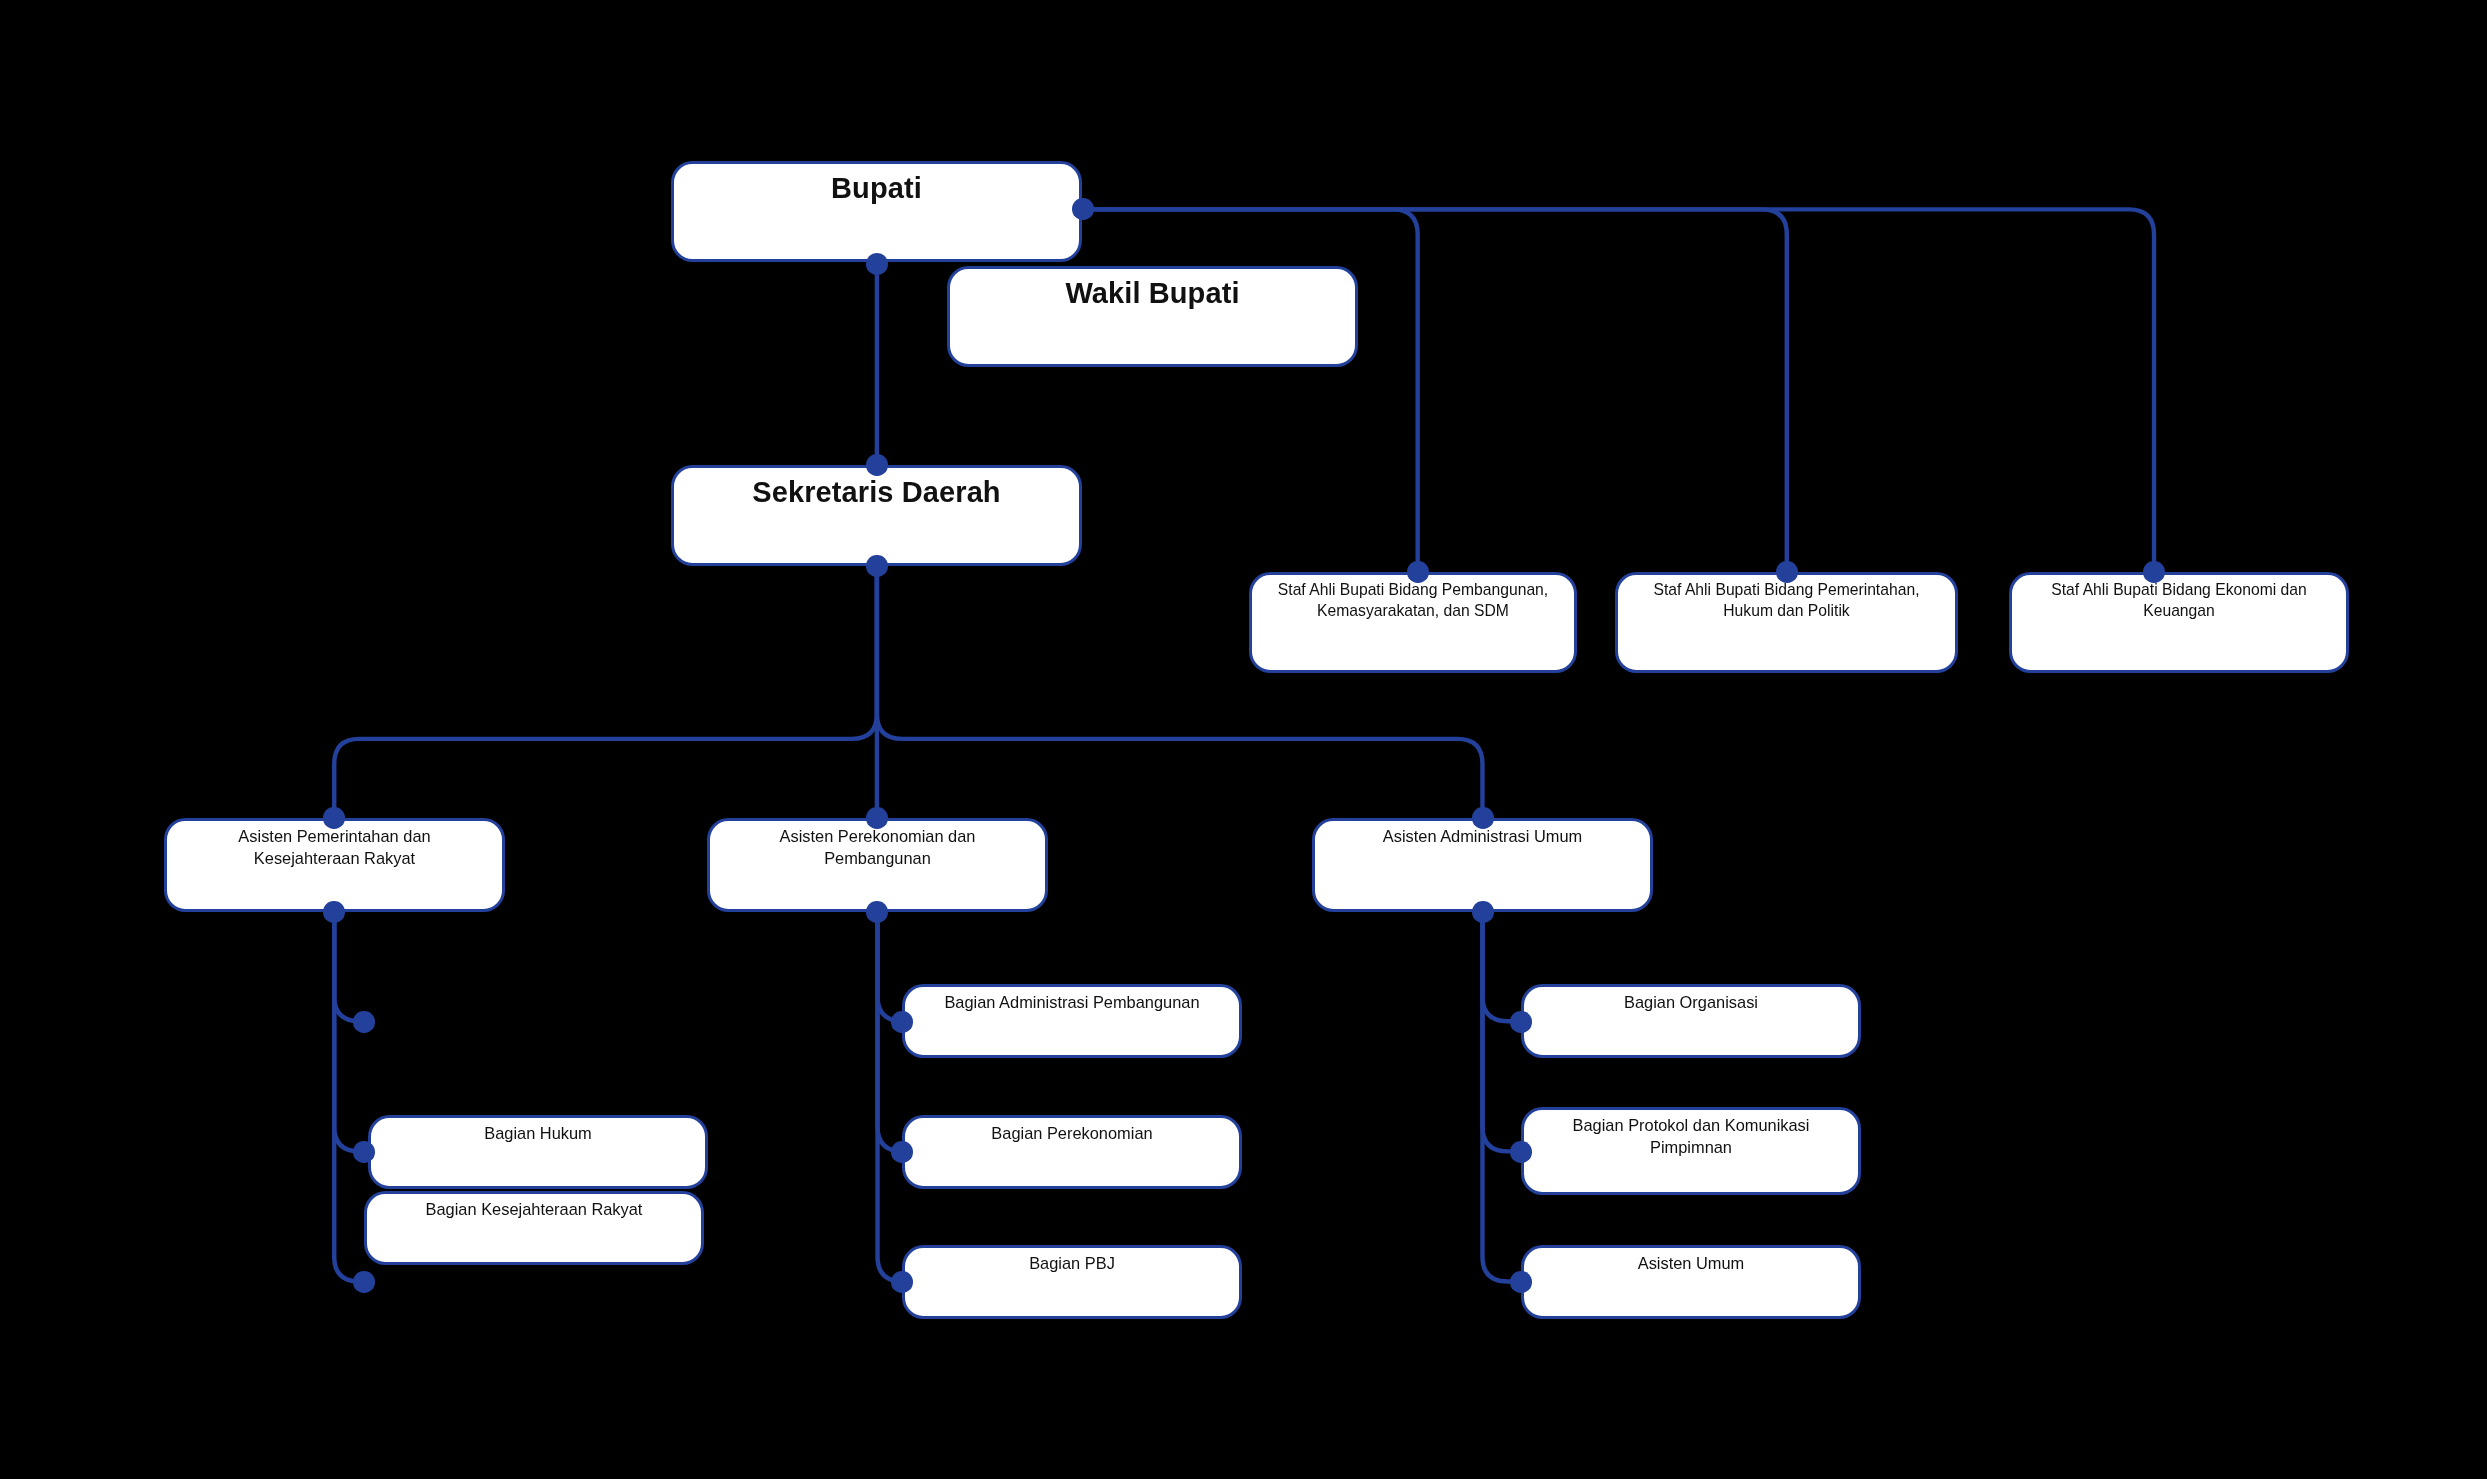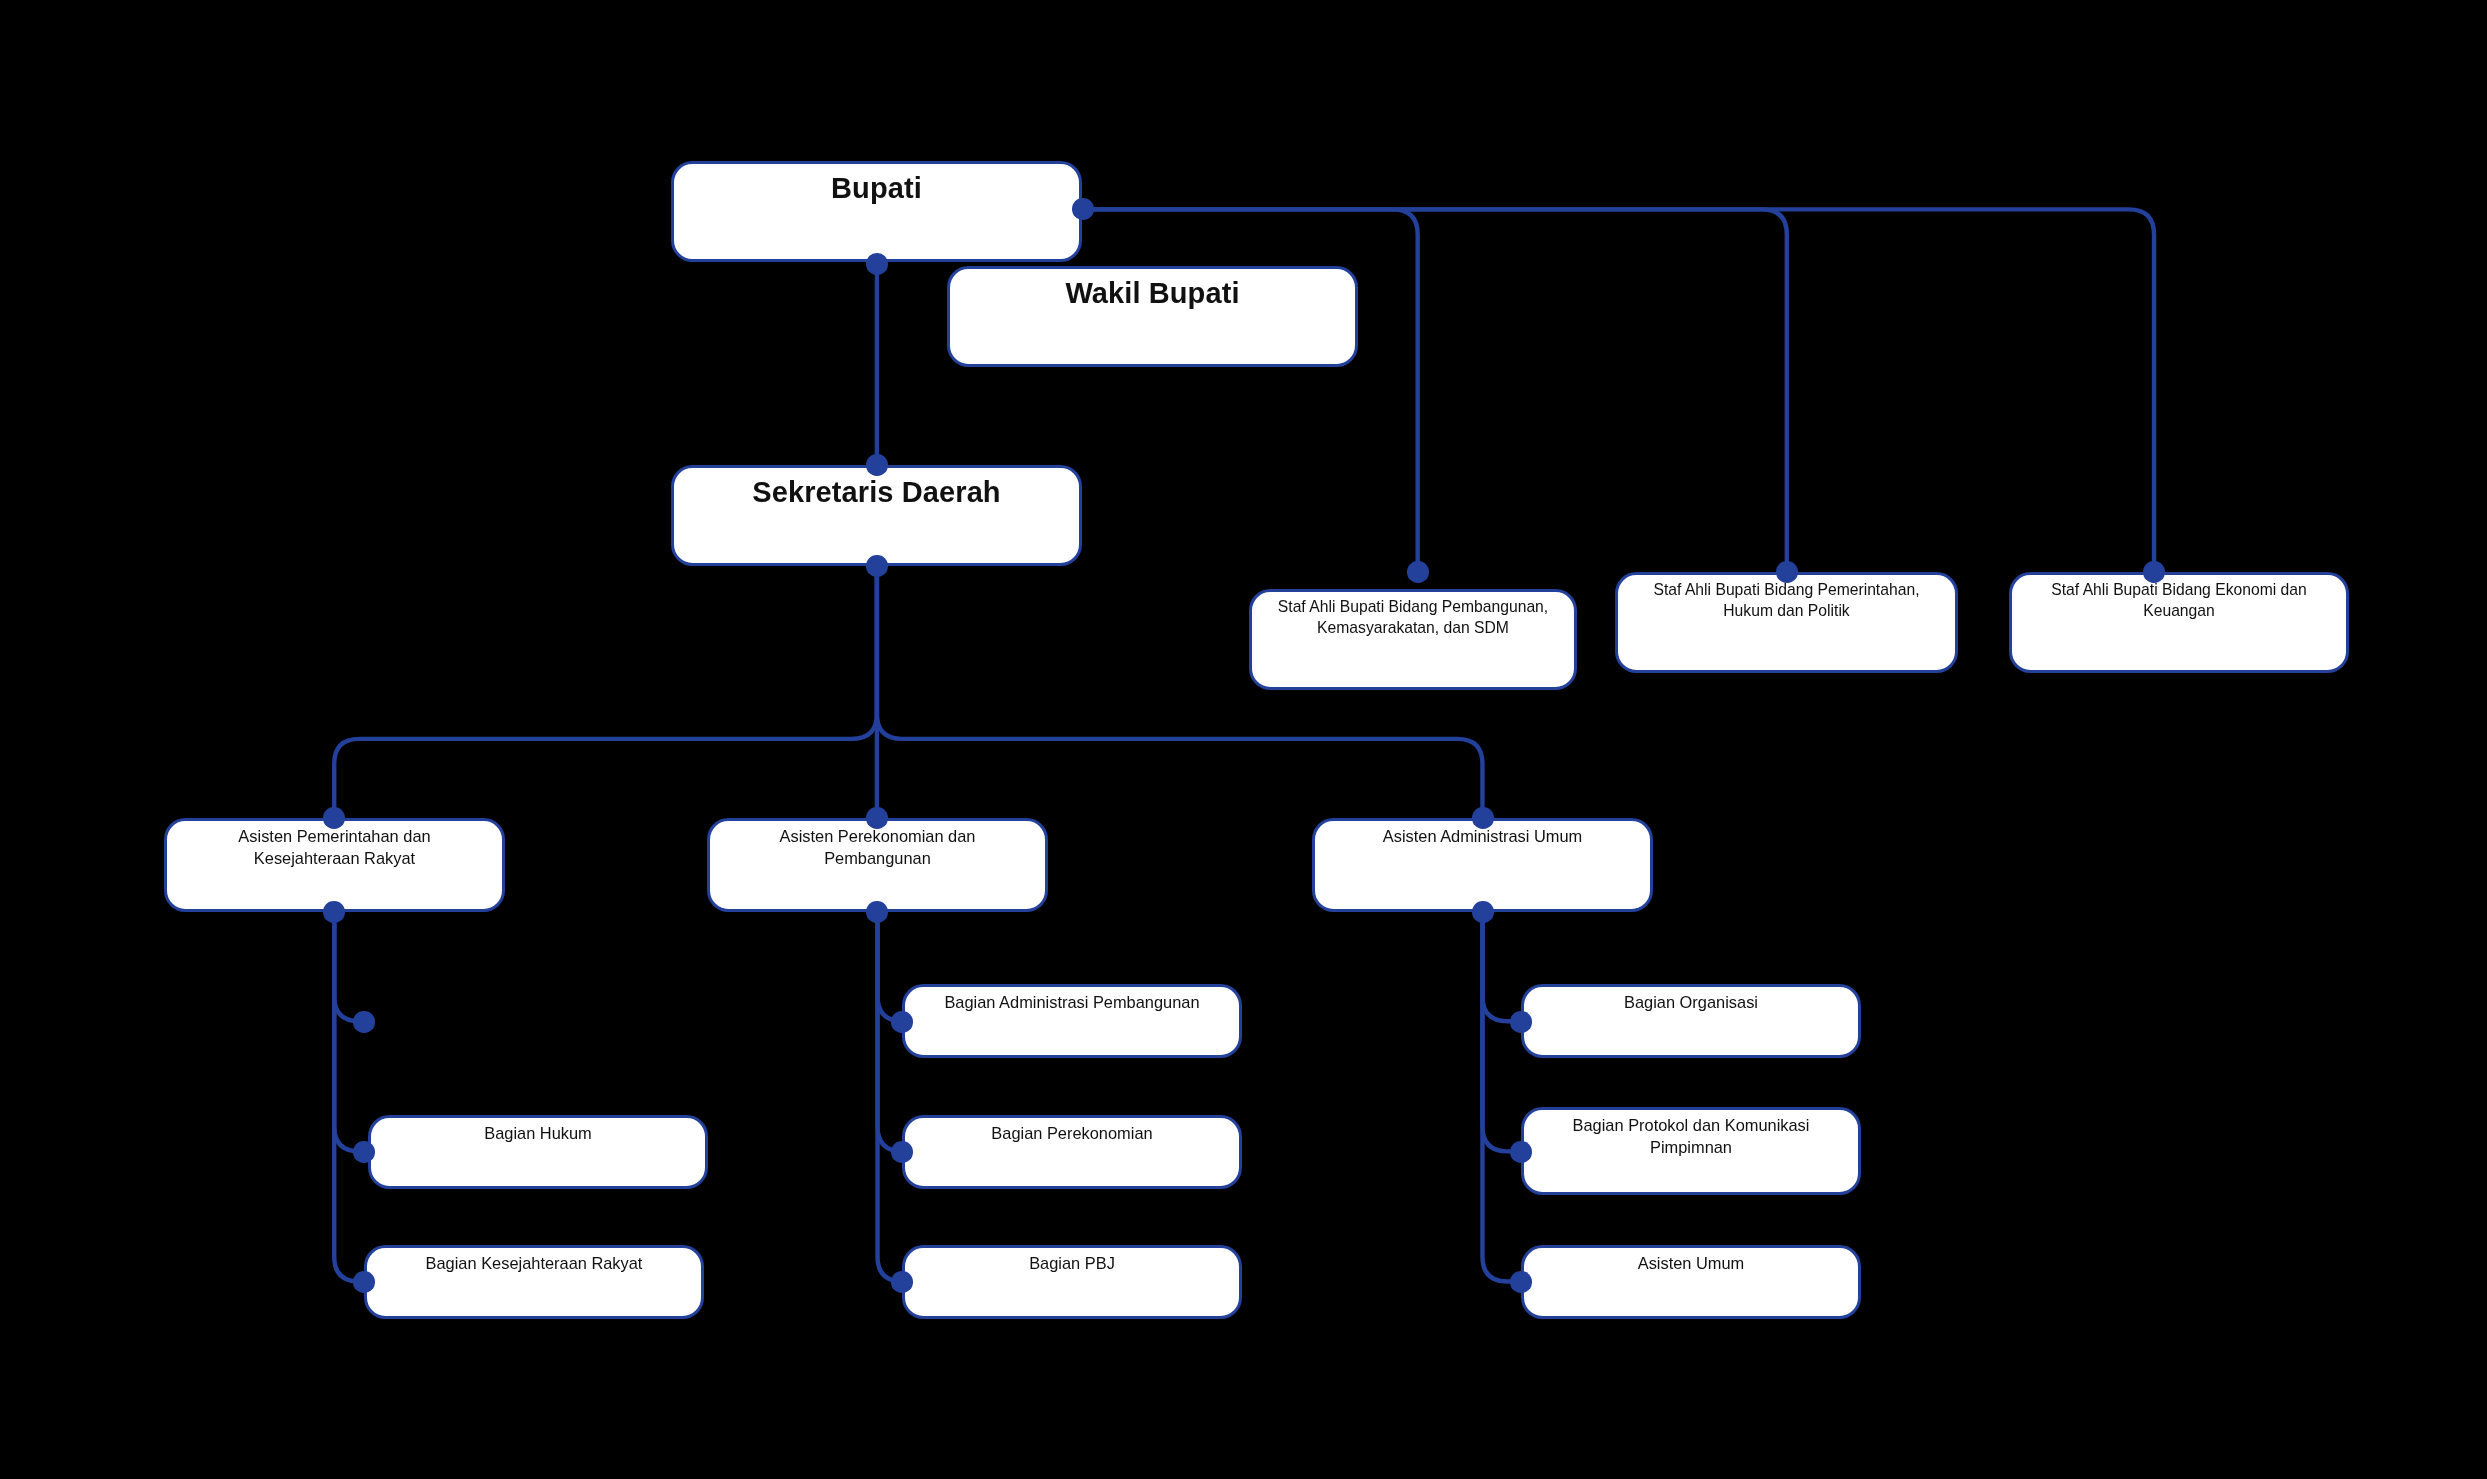--- a/index.html
+++ b/index.html
@@ -92,42 +92,42 @@
     </svg>
 <div class="node lvl-top" style="left: 671px; top: 161px; width: 411px; height: 101px;">
       <span class="label">Bupati</span>
     </div>
     <div class="node lvl-top" style="left: 947px; top: 266px; width: 411px; height: 101px;">
       <span class="label">Wakil Bupati</span>
     </div>
     <div class="node lvl-top" style="left: 671px; top: 465px; width: 411px; height: 101px;">
       <span class="label">Sekretaris Daerah</span>
     </div>
-    <div class="node lvl-small" style="left: 1249px; top: 572px; width: 328px; height: 101px; margin-top: 17px;">
+    <div class="node lvl-small" style="left: 1249px; top: 572px; width: 328px; height: 101px;">
       <span class="label">Staf Ahli Bupati Bidang Pembangunan, Kemasyarakatan, dan SDM</span>
     </div>
     <div class="node lvl-small" style="left: 1615px; top: 572px; width: 343px; height: 101px;">
       <span class="label">Staf Ahli Bupati Bidang Pemerintahan, Hukum dan Politik</span>
     </div>
     <div class="node lvl-small" style="left: 1985px; top: 572px; width: 340px; height: 101px; margin-left: 24px;">
       <span class="label">Staf Ahli Bupati Bidang Ekonomi dan Keuangan</span>
     </div>
     <div class="node lvl-mid" style="left: 164px; top: 818px; width: 341px; height: 94px;">
       <span class="label">Asisten Pemerintahan dan Kesejahteraan Rakyat</span>
     </div>
     <div class="node lvl-mid" style="left: 1312px; top: 818px; width: 341px; height: 94px;">
       <span class="label">Asisten Administrasi Umum</span>
     </div>
     <div class="node lvl-mid" style="left: 707px; top: 818px; width: 341px; height: 94px;">
       <span class="label">Asisten Perekonomian dan Pembangunan</span>
     </div>
     <div class="node lvl-mid" style="left: 368px; top: 1115px; width: 340px; height: 74px;">
       <span class="label">Bagian Hukum</span>
     </div>
-    <div class="node lvl-mid" style="left: 364px; top: 1245px; width: 340px; height: 74px;">
+    <div class="node lvl-mid" style="left: 364px; top: 1191px; width: 340px; height: 74px;">
       <span class="label">Bagian Kesejahteraan Rakyat</span>
     </div>
     <div class="node lvl-mid" style="left: 902px; top: 984px; width: 340px; height: 74px;">
       <span class="label">Bagian Administrasi Pembangunan</span>
     </div>
     <div class="node lvl-mid" style="left: 902px; top: 1115px; width: 340px; height: 74px;">
       <span class="label">Bagian Perekonomian</span>
     </div>
     <div class="node lvl-mid" style="left: 902px; top: 1245px; width: 340px; height: 74px;">
       <span class="label">Bagian PBJ</span>

